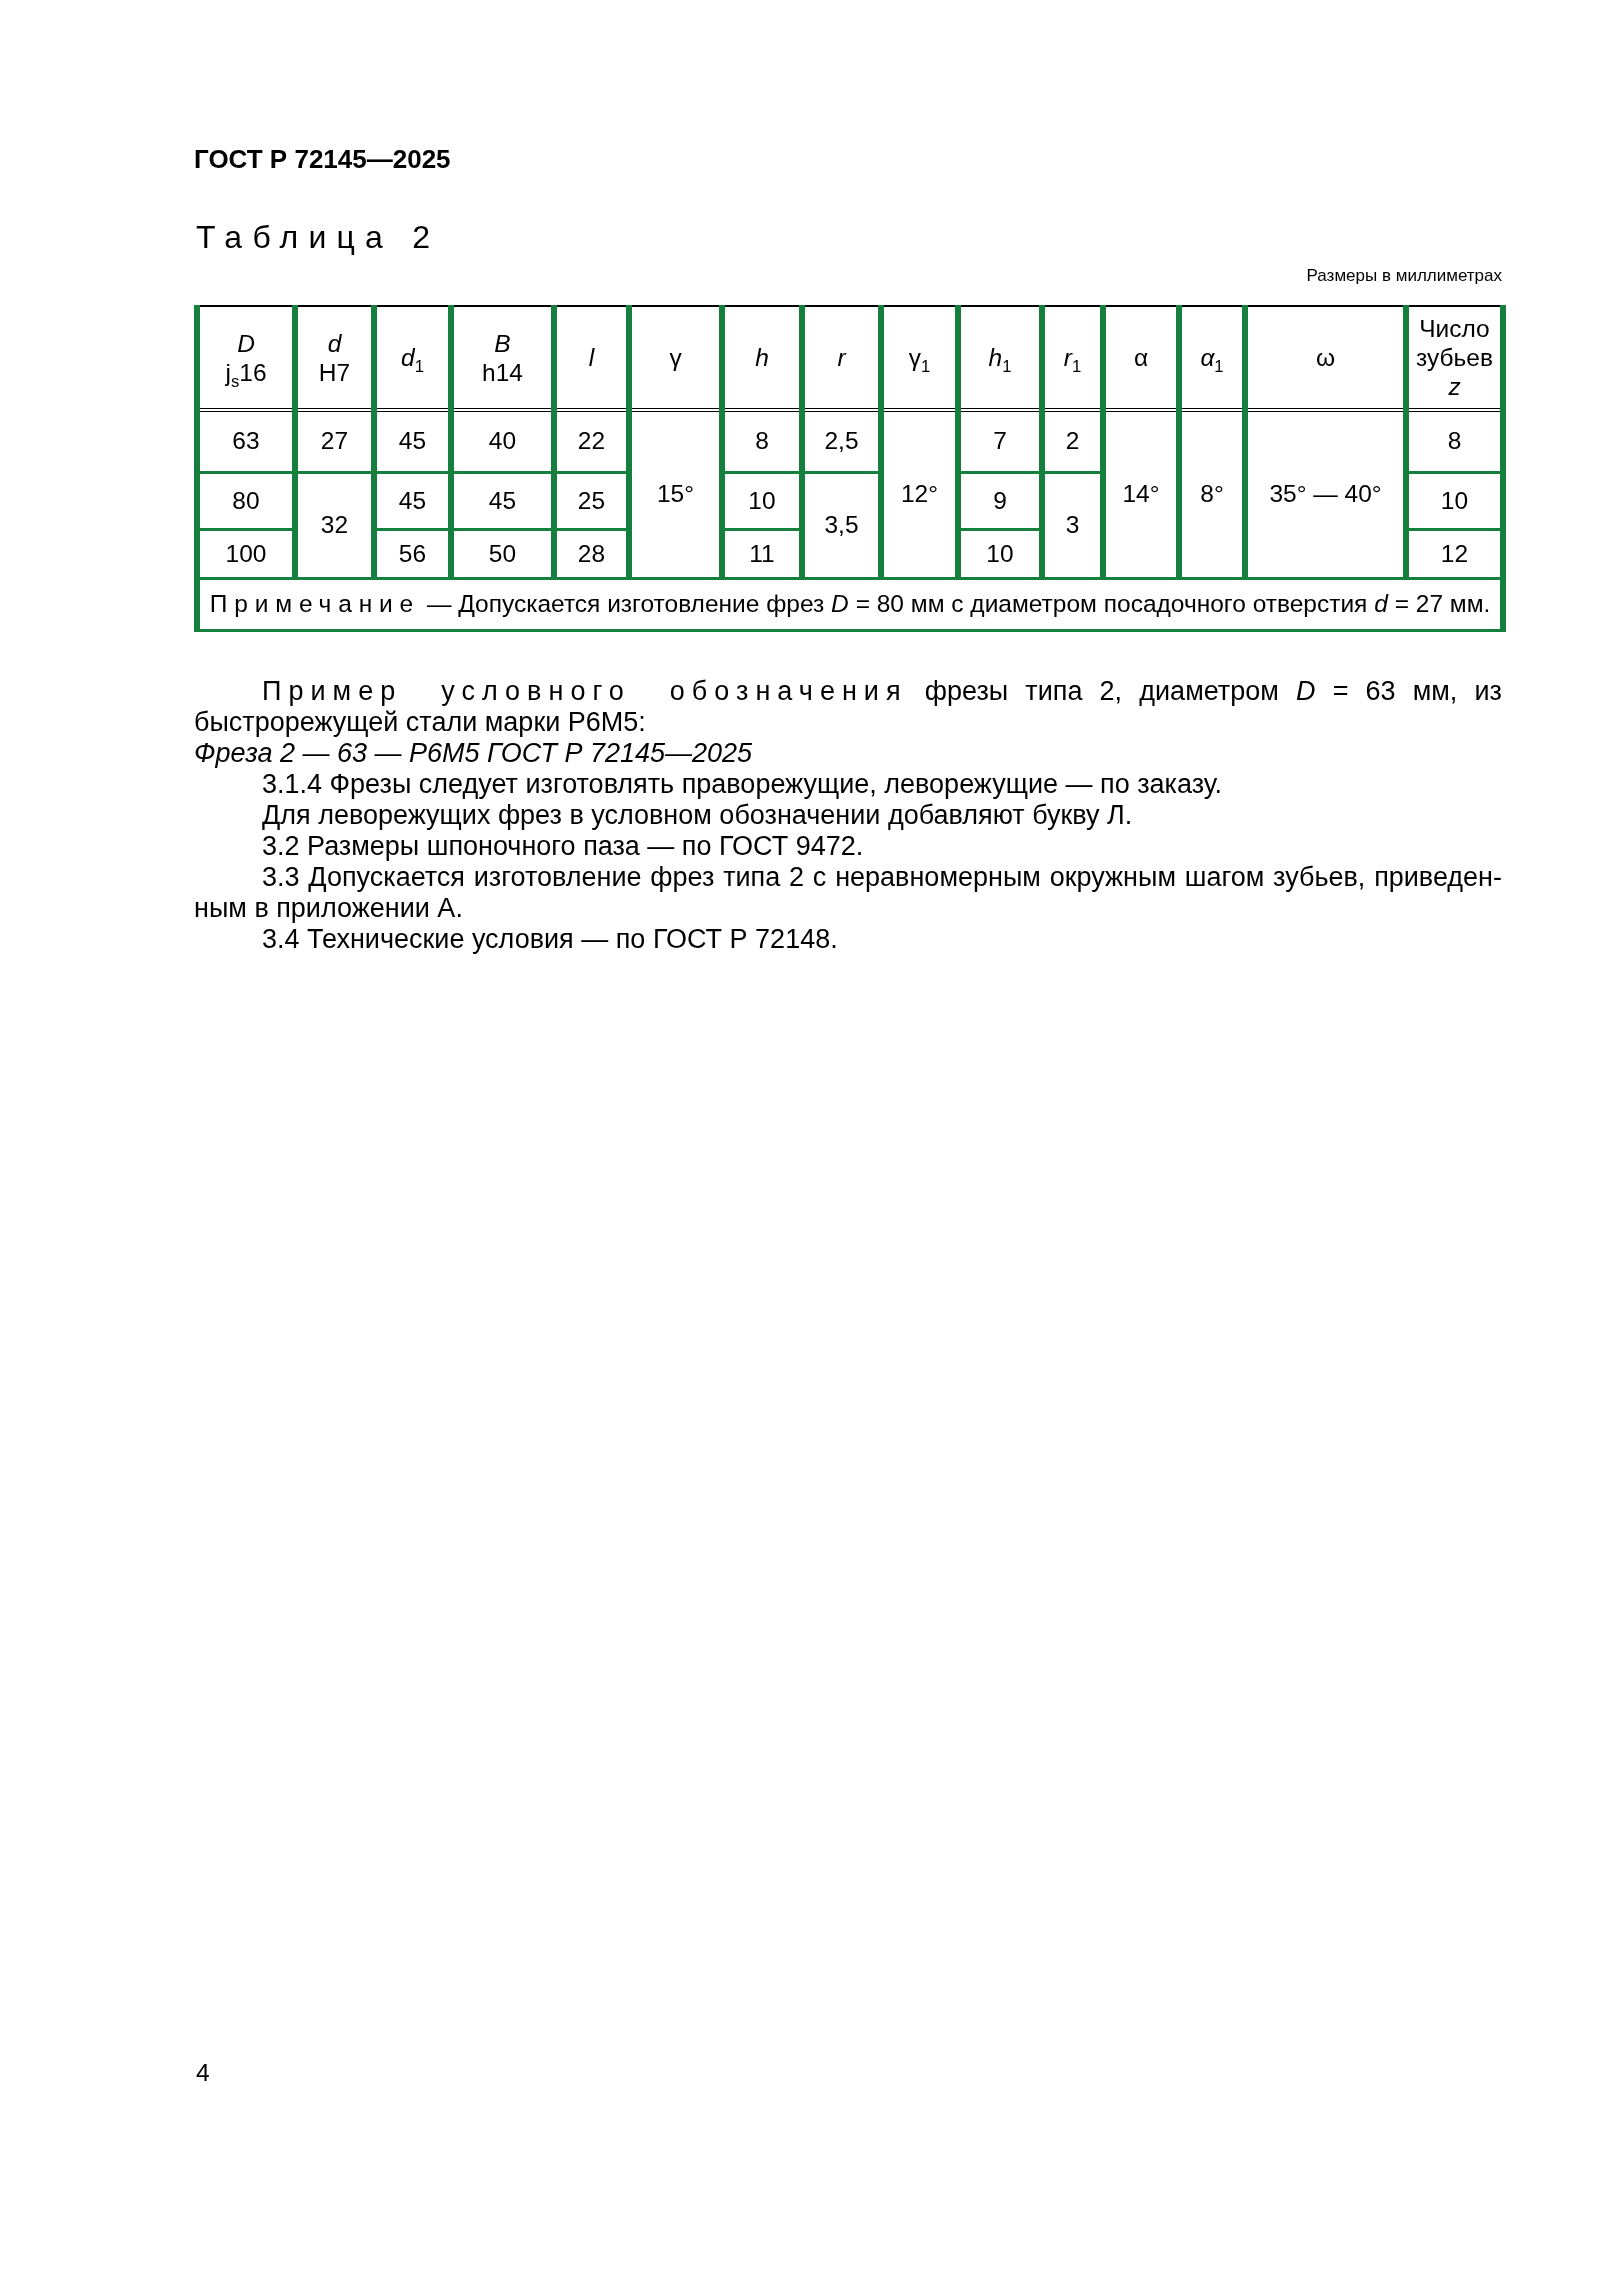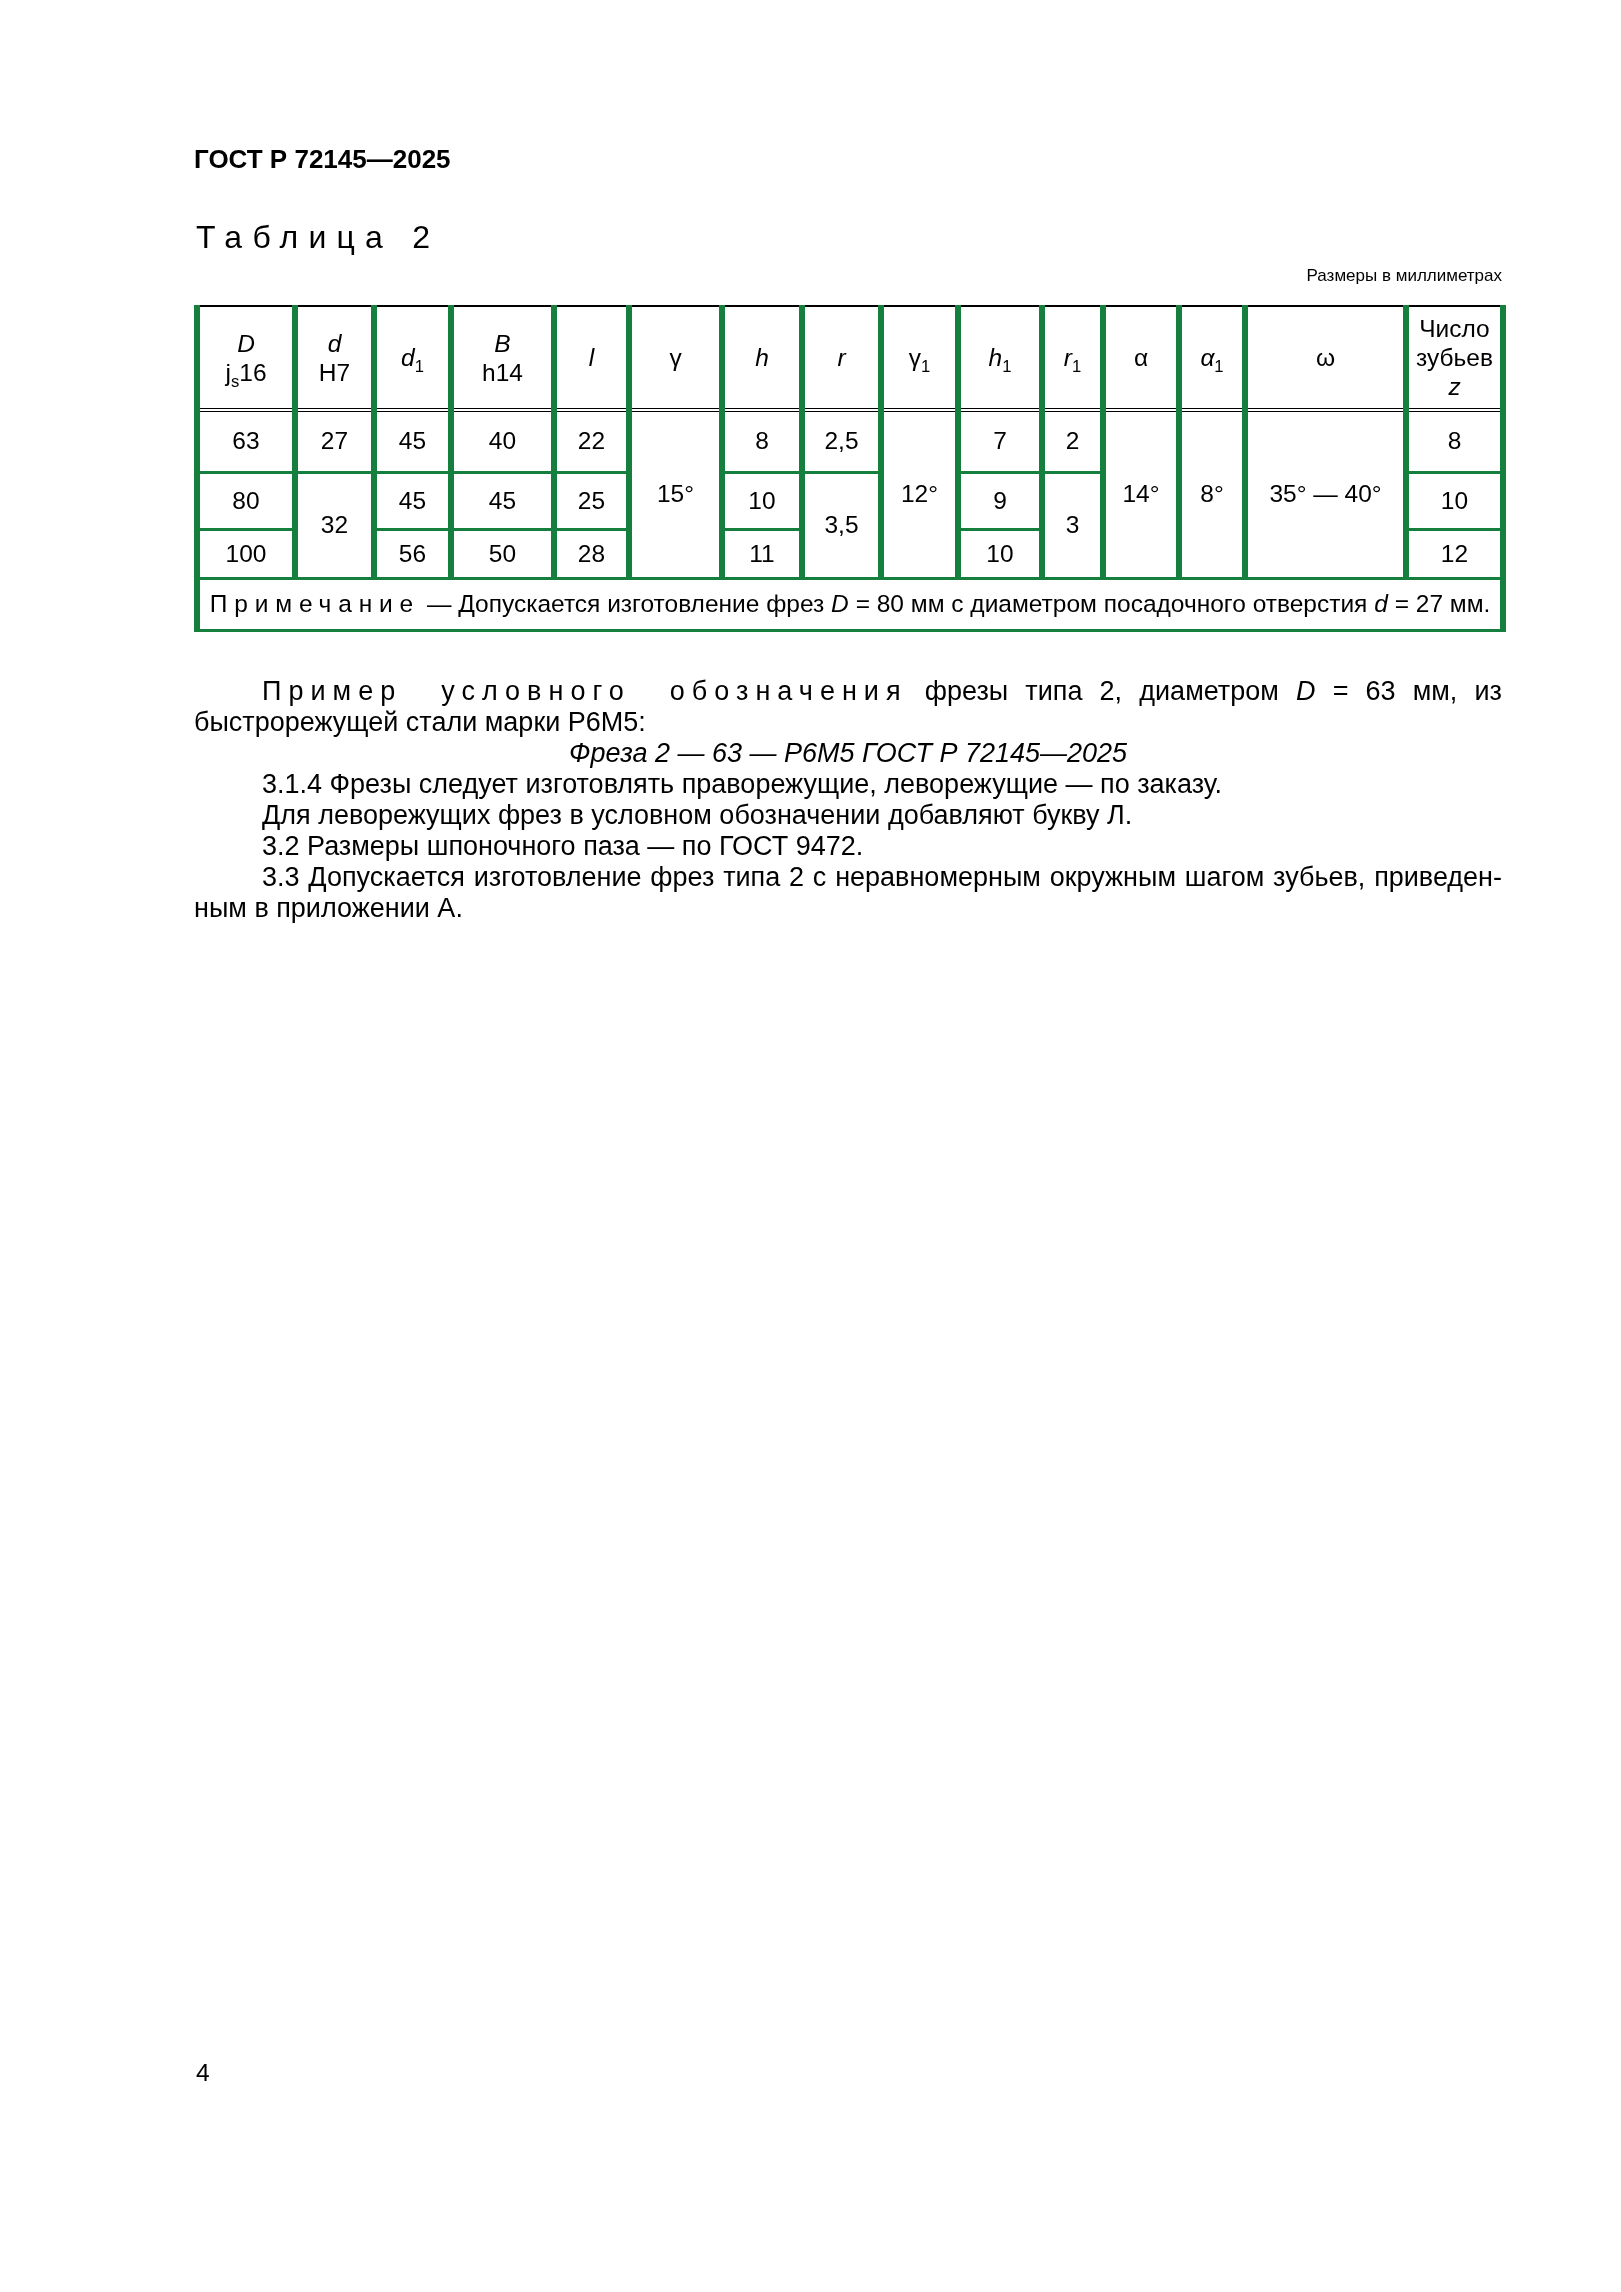--- a/index.html
+++ b/index.html
@@ -56,21 +56,21 @@
     font-size: 27px; line-height: 31px;
   }
   .bodytext p { margin: 0; text-indent: 68px; }
   .line-j {
     display: block; text-indent: 68px;
     text-align: justify; text-align-last: justify;
   }
   .line-plain { display: block; text-indent: 0; }
   .sp-intro { letter-spacing: 0.26em; word-spacing: 0.55em; }
   .designation {
-    text-align: center; font-style: italic;
+    font-style: italic;
     margin: 2.9px 0 21.6px; text-indent: 0 !important;
   }
   .pagenum { position: absolute; left: 196px; top: 2058px; font-size: 24.5px; line-height: 29px; }
 </style>
 </head>
 <body>
 
 <div class="content">
 
   <div class="doc-title">ГОСТ Р 72145—2025</div>
@@ -191,18 +191,19 @@
       <span class="line-plain">быстрорежущей стали марки Р6М5:</span>
     </p>
     <p class="designation">Фреза 2 — 63 — Р6М5 ГОСТ Р 72145—2025</p>
     <p>3.1.4 Фрезы следует изготовлять праворежущие, леворежущие — по заказу.</p>
     <p>Для леворежущих фрез в условном обозначении добавляют букву Л.</p>
     <p>3.2 Размеры шпоночного паза — по ГОСТ 9472.</p>
     <p>
       <span class="line-j">3.3 Допускается изготовление фрез типа 2 с неравномерным окружным шагом зубьев, приведен-</span>
       <span class="line-plain">ным в приложении А.</span>
     </p>
+    <p>3.4 Технические условия — по ГОСТ Р 72148.</p>
   </div>
 
 </div>
 
 <div class="pagenum">4</div>
 
 
 </body></html>

